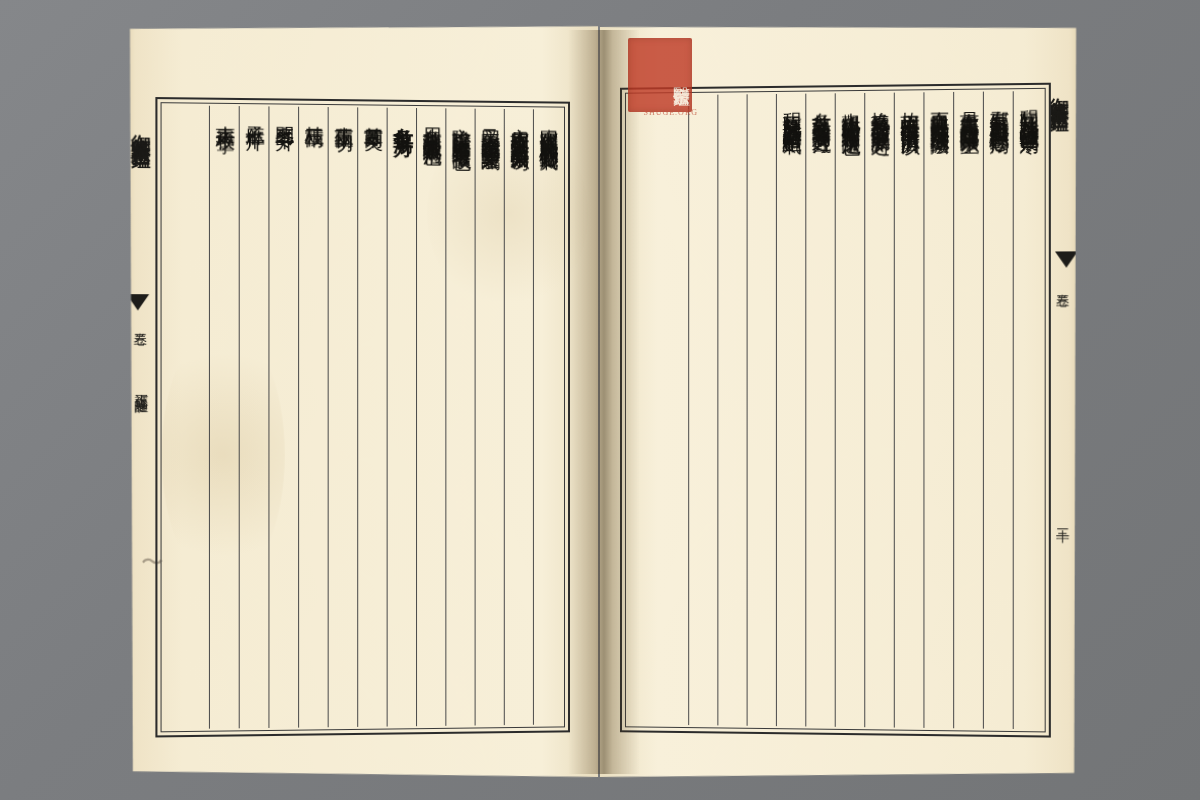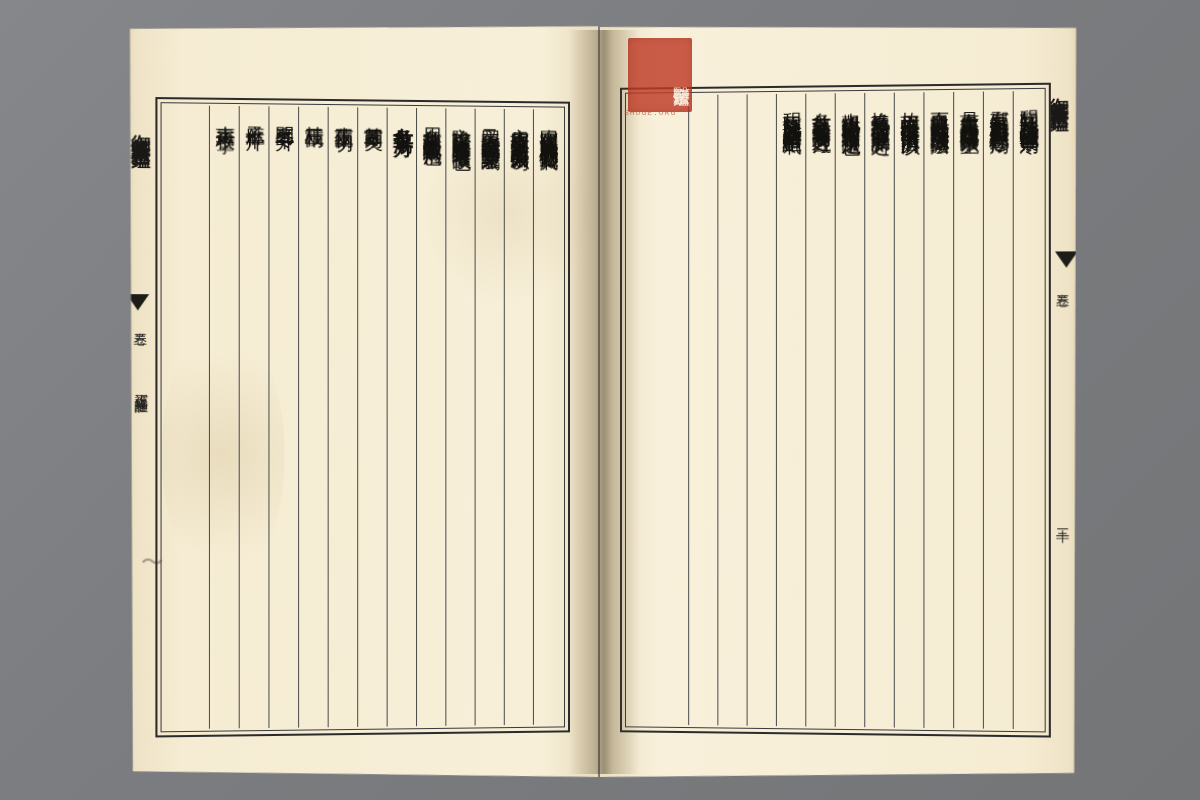--- a/index.html
+++ b/index.html
@@ -173,26 +173,26 @@
     text-align: center;
     padding: 4px 2px;
     box-sizing: border-box;
     font-family: "DejaVu Serif", serif;
     box-shadow: inset 0 0 6px rgba(120,20,10,0.5);
   }
   .seal-caption {
     position: absolute;
     left: 496px; top: 84px;
     width: 74px;
-    text-align: left;
+    text-align: right;
     color: #c2553f;
     font-size: 8px;
     letter-spacing: 1px;
     opacity: .75;
-    font-family: Liberation Mono, monospace;
+    font-family: Liberation Serif, serif;
   }
 
   
   .stain {
     position: absolute;
     border-radius: 50%;
     pointer-events: none;
   }
   .stain.a { left: 40px; top: 300px; width: 120px; height: 260px; background: radial-gradient(circle, rgba(180,150,90,0.18), rgba(180,150,90,0) 70%); }
   .stain.b { left: 300px; top: 90px; width: 160px; height: 200px; background: radial-gradient(circle, rgba(170,140,80,0.13), rgba(170,140,80,0) 70%); }

